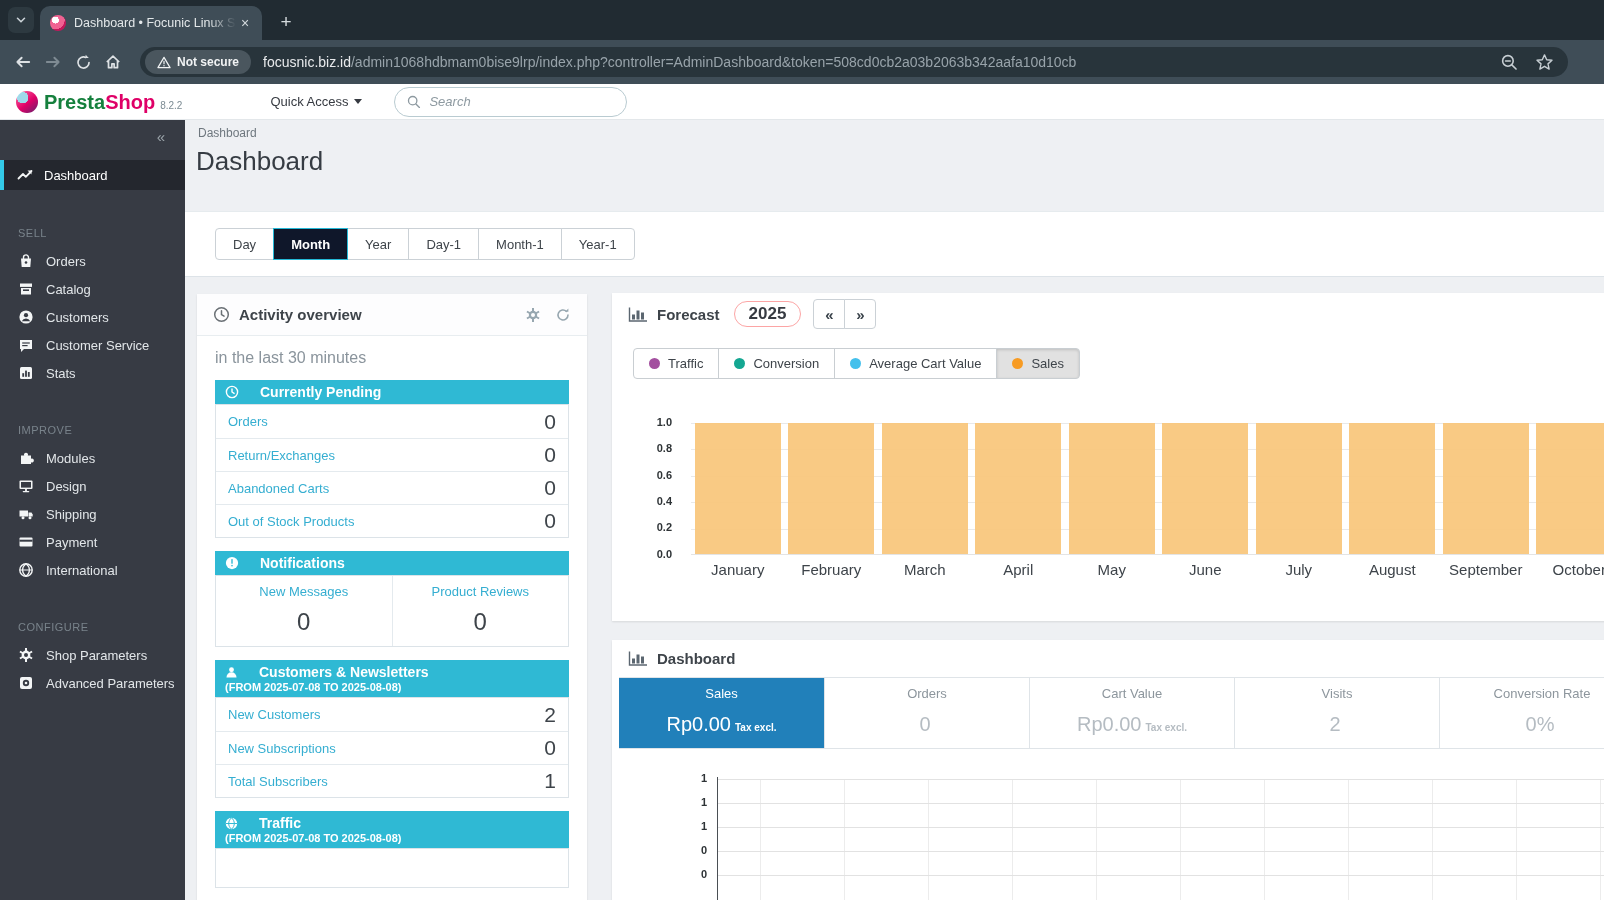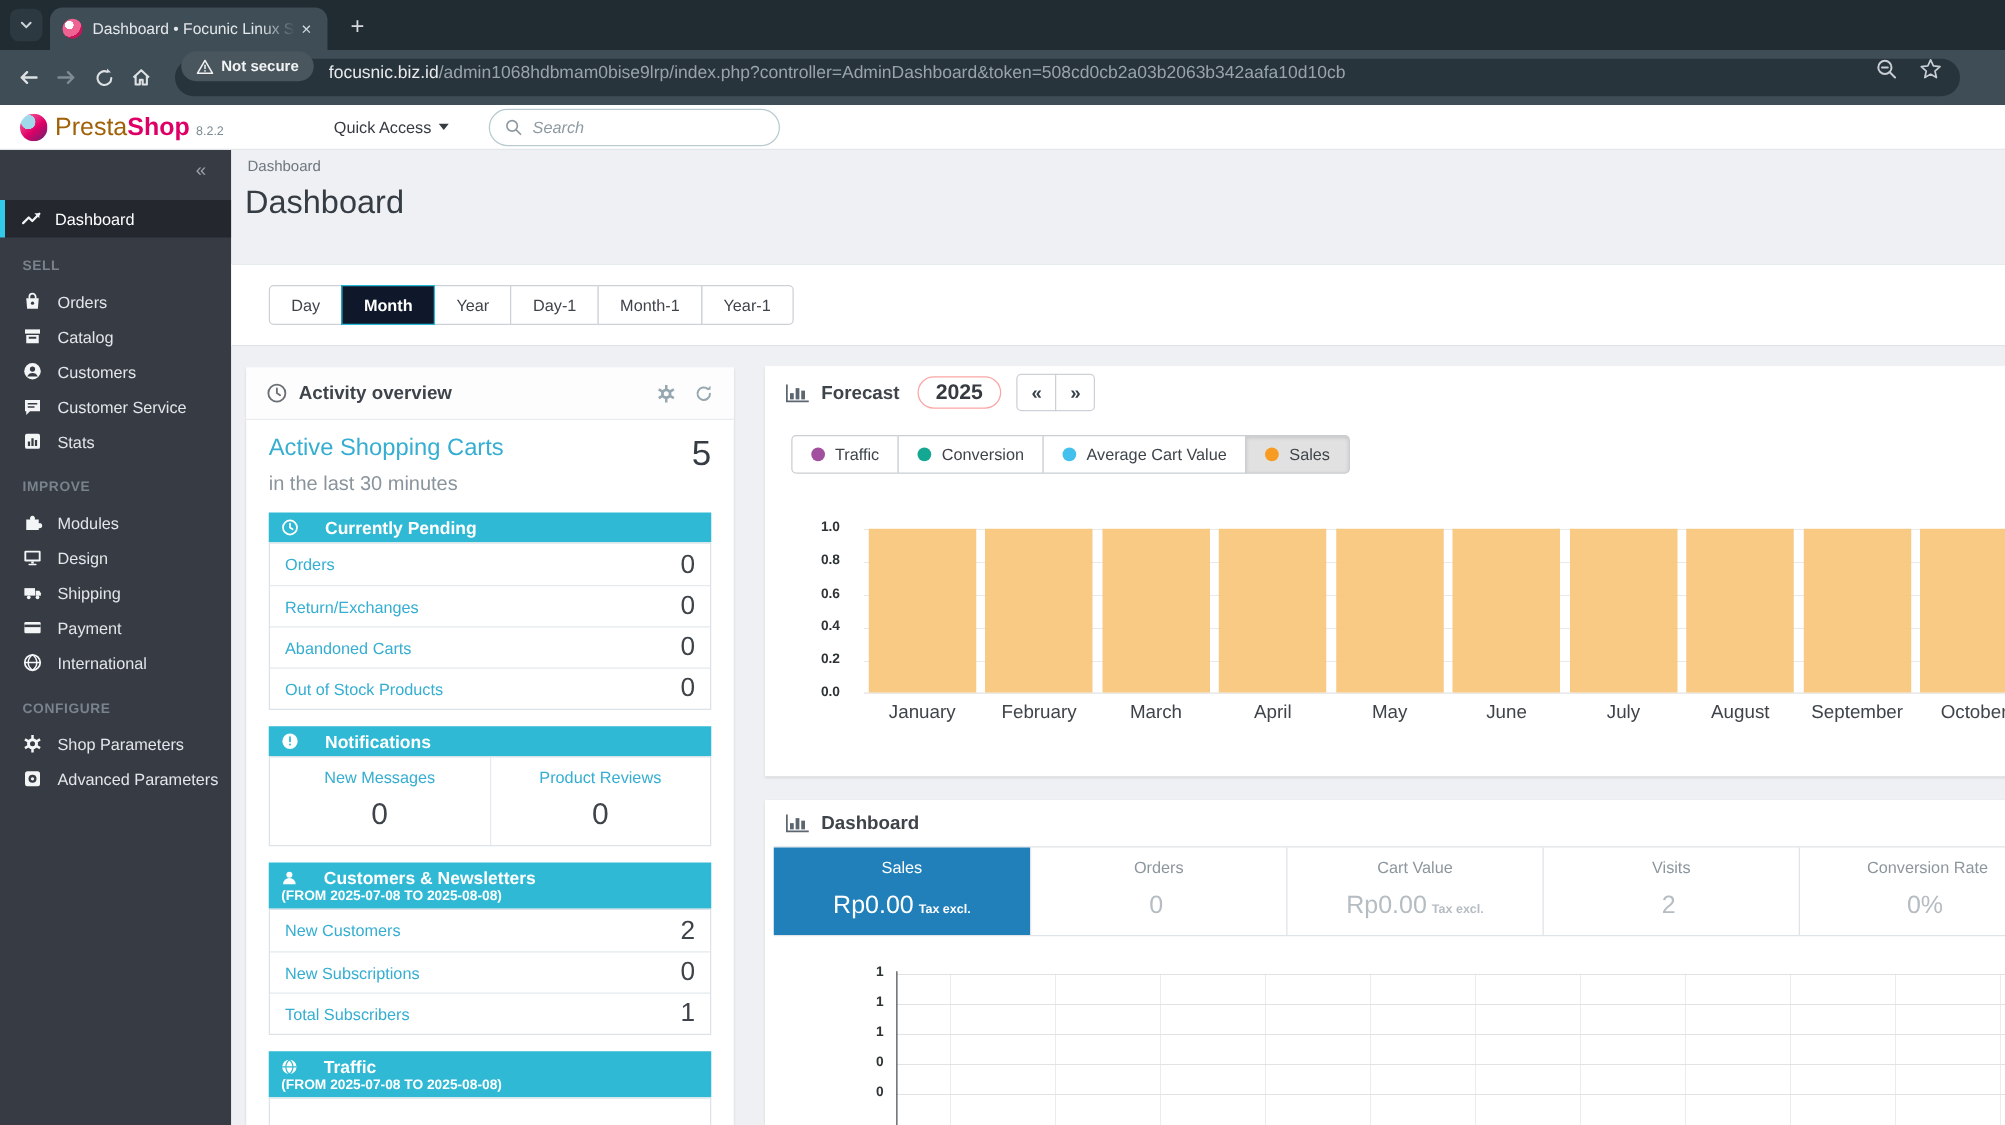--- a/index.html
+++ b/index.html
@@ -14,45 +14,45 @@
   .favicon{width:16px;height:16px;border-radius:50%;background:radial-gradient(circle at 34% 32%,#ffffff 0 22%,#f06292 23% 60%,#c2185b 61%);flex:none}
   .tab-title{flex:1;margin-left:8px;font-size:12.5px;color:#e4e8ea;white-space:nowrap;overflow:hidden;position:relative}
   .tab-title::after{content:"";position:absolute;right:0;top:0;bottom:0;width:28px;background:linear-gradient(to right,rgba(63,77,87,0),#3f4d57)}
   .tab-close{width:18px;height:18px;display:flex;align-items:center;justify-content:center;color:#d4dadd;font-size:14px;border-radius:50%}
   .newtab-btn{position:absolute;left:274px;top:10px;width:24px;height:24px;display:flex;align-items:center;justify-content:center;color:#d4dadd;font-size:19px}
 
   .btoolbar{position:absolute;left:0;top:40px;width:100%;height:44px;background:#3f4d57;display:flex;align-items:center}
   .nav-btn{width:30px;height:30px;display:flex;align-items:center;justify-content:center;color:#dde1e4;flex:none}
   .nav-btn.dim{color:#7f8b93}
   .nav-btn:nth-child(1){margin-left:8px}
-  .omnibox{margin-left:12px;width:1428px;height:30px;background:#28343b;border-radius:15px;display:flex;align-items:flex-end;padding:0 14px 12px 5px}
+  .omnibox{margin-left:12px;width:1428px;height:30px;background:#28343b;border-radius:15px;display:flex;align-items:center;padding:0 14px 0 5px}
   .sec-chip{height:24px;background:#4a565e;border-radius:12px;display:flex;align-items:center;gap:6px;padding:0 12px;color:#f1f3f4;font-size:12px;font-weight:700;flex:none}
   .url{margin-left:12px;font-size:14px;white-space:nowrap;overflow:hidden;flex:1}
   .url .domain{color:#e8eaec}
   .url .rest{color:#98a3aa}
   .omni-icons{display:flex;align-items:center;gap:16px;color:#c8cfd4;flex:none}
 
   
   .psheader{position:absolute;left:0;top:84px;width:100%;height:36px;background:#ffffff;display:flex;align-items:center;border-bottom:1px solid #e3e7ea}
   .pslogo{display:flex;align-items:flex-start;margin-left:16px;cursor:pointer}
   .pslogo .mark{width:22px;height:22px;border-radius:50%;background:radial-gradient(circle at 30% 30%,#9fd9ea 0 26%,transparent 27%),linear-gradient(140deg,#ff6fa5 0%,#df0067 55%,#60246e 100%);margin-right:6px}
-  .pslogo .presta{font-size:20px;font-weight:400;color:#a16207;line-height:22px}
+  .pslogo .presta{font-size:20px;font-weight:700;color:#15803d;line-height:22px}
   .pslogo .shop{font-size:20px;font-weight:700;color:#df0067;line-height:22px}
   .pslogo .ver{font-size:10px;color:#7b8b93;margin-left:5px;margin-top:9px}
   .quick-access{margin-left:88px;font-size:13px;color:#363a41;display:flex;align-items:center;gap:6px;cursor:pointer}
   .caret-down{width:0;height:0;border-left:4px solid transparent;border-right:4px solid transparent;border-top:5px solid #363a41}
   .ps-search{margin-left:32px;width:233px;height:30px;border:1px solid #b9cbd1;border-radius:15px;display:flex;align-items:center;padding:0 12px;background:#fff}
   .ps-search input{border:0;outline:0;background:transparent;margin-left:8px;font-size:13px;width:170px;font-family:inherit}
   .ps-search input::placeholder{font-style:italic;color:#8d99a0}
 
   
   .sidebar{position:absolute;left:0;top:120px;width:185px;bottom:0;background:#373b44}
   .collapse-row{height:32px;display:flex;justify-content:flex-end;align-items:center;padding-right:20px;color:#9aa3a9;font-size:15px;cursor:pointer}
   .nav-dash{margin-top:8px;height:30px;background:#24272e;border-left:4px solid #33c9e8;display:flex;align-items:center;gap:11px;padding-left:13px;color:#fff;font-size:13px;cursor:pointer}
-  .side-label{margin:17px 0 8px 18px;font-size:11px;font-weight:700;letter-spacing:.5px;color:#79838b}
+  .side-label{margin:37px 0 8px 18px;font-size:11px;font-weight:400;letter-spacing:.5px;color:#79838b}
   .nav-item{height:28px;display:flex;align-items:center;gap:12px;padding-left:18px;color:#e2e6e9;font-size:13px;cursor:pointer}
   .nav-icon{width:16px;height:16px;flex:none;color:#f3f5f6}
 
   
   .main{position:absolute;left:185px;top:120px;right:0;bottom:0;background:#eef0f3;overflow:hidden}
   .breadcrumb{position:absolute;left:13px;top:6px;font-size:12px;color:#6e777e}
   .page-title{position:absolute;left:11px;top:26px;font-size:26px;color:#363c43;font-weight:400}
   .toolbar-band{position:absolute;left:0;top:91px;right:0;height:66px;background:#fff;border-top:1px solid #e6ebee;border-bottom:1px solid #dde3e8}
   .range-group{position:absolute;left:30px;top:16px;display:flex}
   .range-btn{height:32px;padding:0 17px;background:#fff;border:1px solid #cbd1d6;margin-left:-1px;font-size:13px;color:#3e444a;display:flex;align-items:center;cursor:pointer}
@@ -408,24 +408,20 @@
           </span>
         <span>
             <svg width="16" height="16" viewBox="0 0 16 16">
               <path d="M13 8a5 5 0 1 1-1.6-3.7" stroke="#97a7b0" stroke-width="1.6" fill="none" stroke-linecap="round"></path>
               <path d="M13.4 1.6v3.2h-3.2z" fill="#97a7b0"></path>
             </svg>
           </span>
       </div>
     </div>
     <div class="act-body">
-      <div class="carts-row">
-        <span class="carts-label">Active Shopping Carts</span>
-        <span class="carts-value">5</span>
-      </div>
       <div class="carts-sub">in the last 30 minutes</div>
 
       <div class="band">
         <div class="b-row">
           <span>
               <svg width="14" height="14" viewBox="0 0 16 16">
                 <circle cx="8" cy="8" r="6.4" stroke="#fff" stroke-width="1.6" fill="none"></circle>
                 <path d="M8 4.5V8l2.4 1.6" stroke="#fff" stroke-width="1.6" fill="none" stroke-linecap="round"></path>
               </svg>
             </span>

